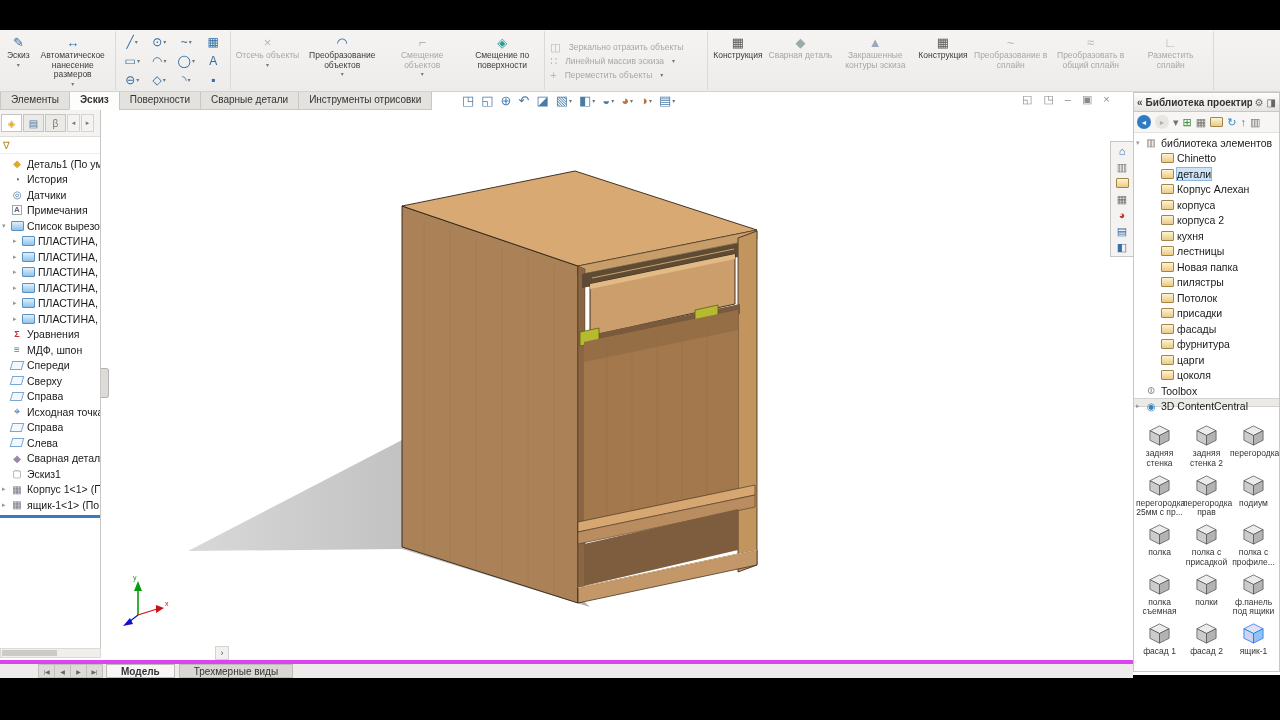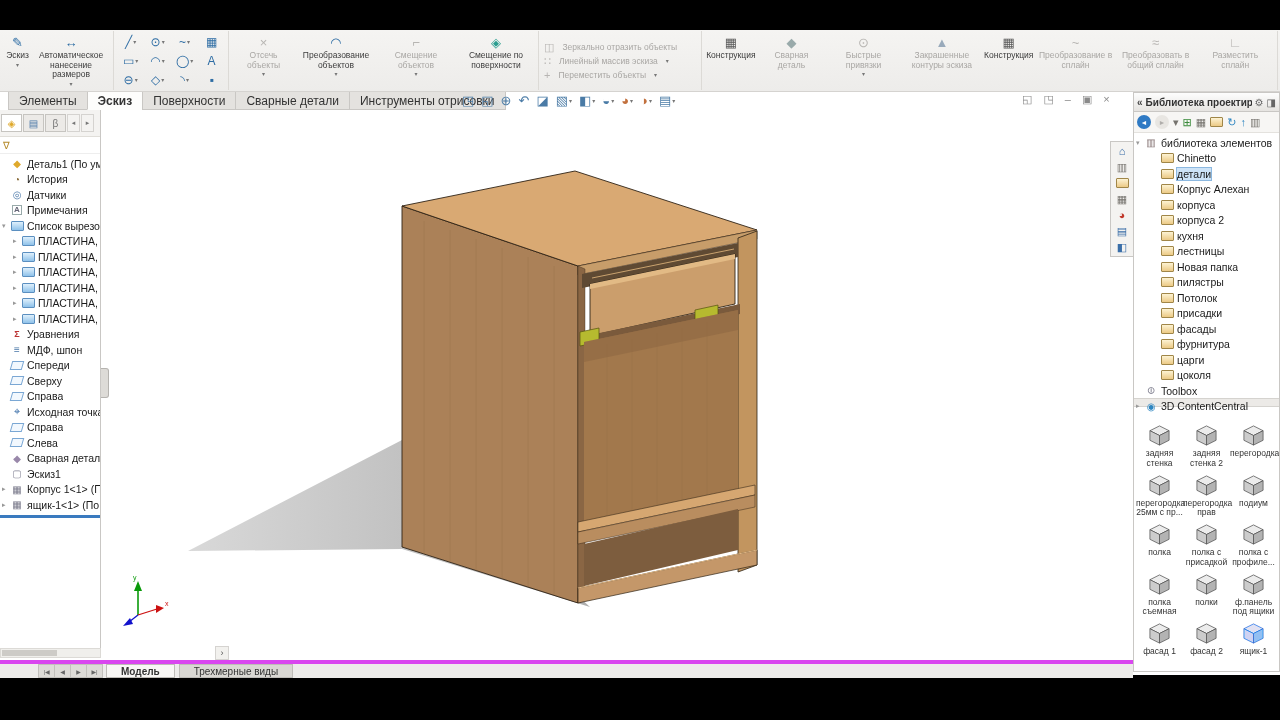--- a/index.html
+++ b/index.html
@@ -40,21 +40,21 @@
   .construction-icon::before{content:"▦";color:#5a5a5a;}
   .weldment-r-icon::before{content:"◆";color:#9aa;}
   .relations-icon::before{content:"⊥";}
   .snaps-icon::before{content:"⊙";}
   .shaded-contours-icon::before{content:"▲";color:#9ab;}
   .convert-spline-icon::before{content:"~";}
   .fit-spline-icon::before{content:"≈";}
   .style-spline-icon::before{content:"∟";}
 
   
-  .cmtabs{position:absolute;left:8px;top:62px;height:18px;display:flex;font-size:12px;color:#333;}
+  .cmtabs{position:absolute;left:0;top:62px;height:18px;display:flex;font-size:10px;color:#333;}
   .cmtab{padding:2px 10px 1px 10px;background:#e4e2df;border:1px solid #c9c7c4;border-top:none;margin-right:-1px;white-space:nowrap;}
   .cmtab.active{background:#fdfdfc;border-bottom:1px solid #fdfdfc;font-weight:bold;}
 
   
   .hud{position:absolute;left:462px;top:63px;display:flex;gap:7px;align-items:center;}
   .hitem{display:flex;align-items:center;gap:1px;}
   .hglyph{color:#4a7ba6;font-size:13px;}
   .hglyph.warm{color:#c2703d;}
 
   
@@ -280,25 +280,20 @@
 
         </div>
 
         <div class="rbtn disabled">
           <span class="ricon weldment-r-icon"></span>
           <span class="rlabel">Сварная деталь</span>
 
         </div>
 
 
-        <div class="rbtn disabled">
-          <span class="ricon snaps-icon"></span>
-          <span class="rlabel">Быстрые привязки</span>
-          <span class="caret-icon">▾</span>
-        </div>
 
         <div class="rbtn disabled">
           <span class="ricon shaded-contours-icon"></span>
           <span class="rlabel">Закрашенные контуры эскиза</span>
 
         </div>
 
         <div class="rbtn">
           <span class="ricon construction-icon"></span>
           <span class="rlabel">Конструкция</span>

